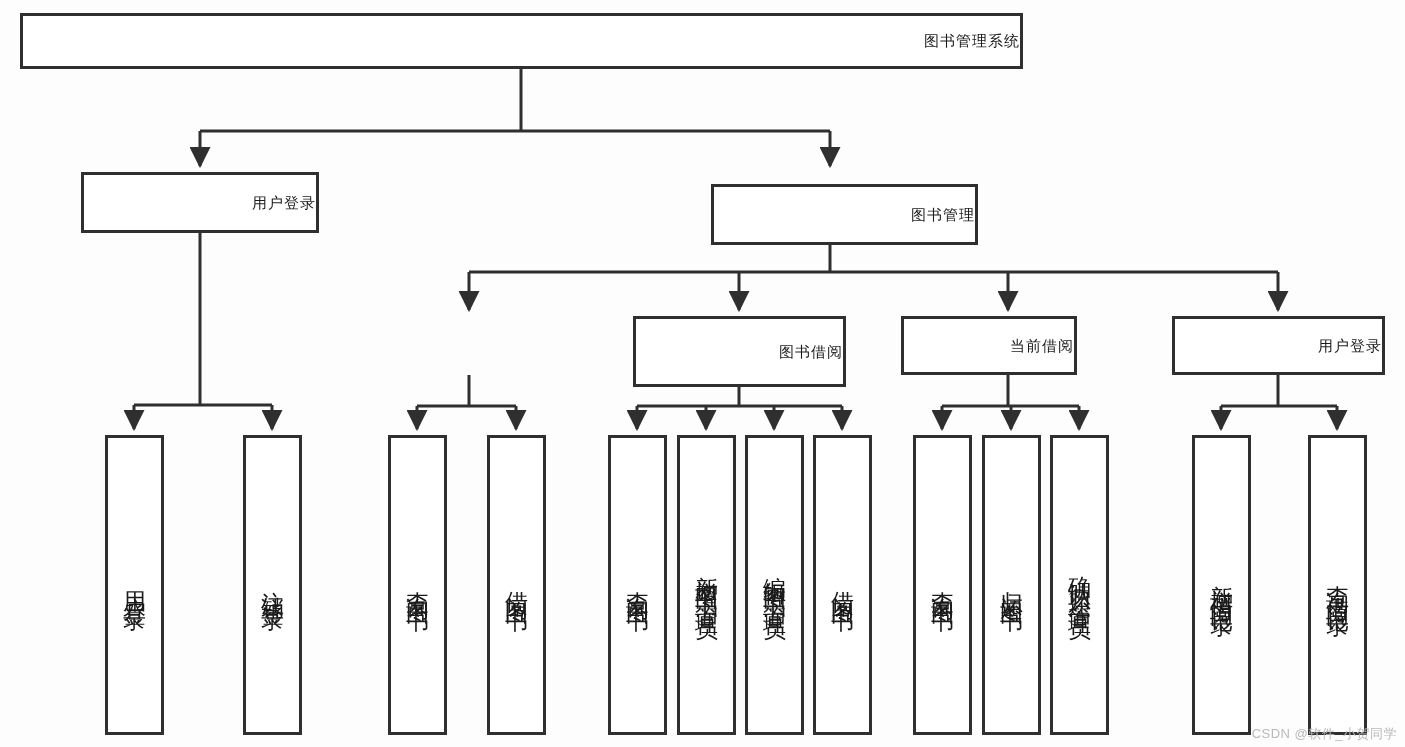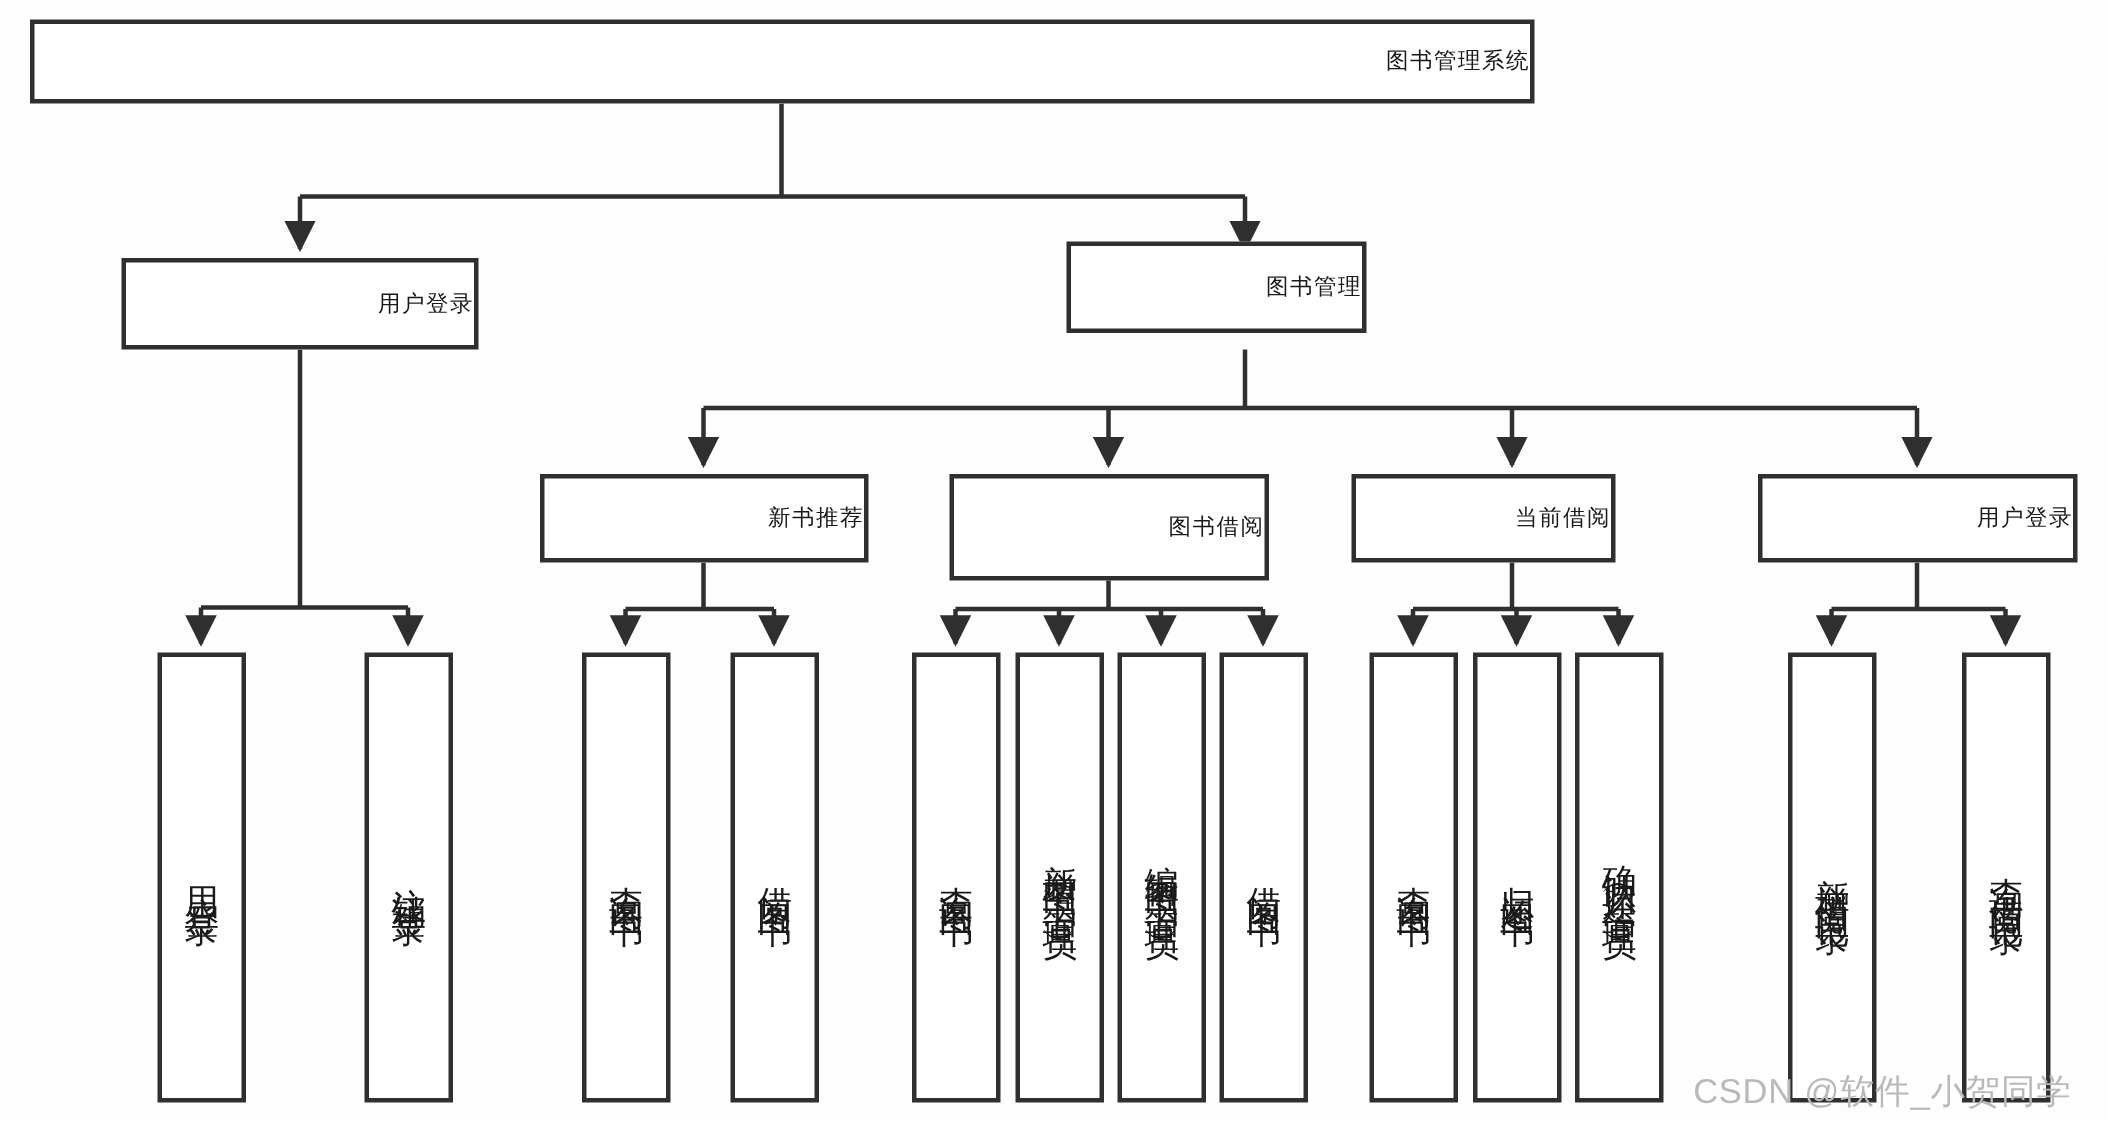--- a/index.html
+++ b/index.html
@@ -49,23 +49,23 @@
     letter-spacing: 6px;
     line-height: 1.0;
     padding-top: 6px;
     padding-bottom: 6px;
   }
   .node .lbl {
     display: block;
   }
   .watermark {
     position: absolute;
-    right: 24px;
+    right: 8px;
     bottom: 4px;
-    font-size: 23px;
+    font-size: 13px;
     color: #b9b9b9;
     letter-spacing: 0.5px;
     white-space: nowrap;
   }
 </style>
 </head>
 <body>
 
 <div id="canvas" style="background: rgb(253, 253, 253);">
 
@@ -119,27 +119,24 @@
     </g>
   </svg>
 
   <div class="node horiz" style="left: 20px; top: 13px; width: 1003px; height: 56px; border-color: rgb(47, 47, 47); color: rgb(26, 26, 26);">
     <span class="lbl">图书管理系统</span>
   </div>
 
   <div class="node horiz" style="left: 81px; top: 172px; width: 238px; height: 61px; border-color: rgb(47, 47, 47); color: rgb(26, 26, 26);">
     <span class="lbl">用户登录</span>
   </div>
-  <div class="node horiz" style="left: 711px; top: 161px; width: 200px; height: 61px; border-color: rgb(47, 47, 47); color: rgb(26, 26, 26); padding-left: 13px;">
+  <div class="node horiz" style="left: 711px; top: 184px; width: 267px; height: 61px; border-color: rgb(47, 47, 47); color: rgb(26, 26, 26); padding-left: 13px;">
     <span class="lbl">图书管理</span>
   </div>
 
-  <div class="node horiz" style="left: 360px; top: 316px; width: 219px; height: 59px; border-color: rgb(47, 47, 47); color: rgb(26, 26, 26);">
-    <span class="lbl">新书推荐</span>
-  </div>
   <div class="node horiz" style="left: 633px; top: 316px; width: 213px; height: 71px; border-color: rgb(47, 47, 47); color: rgb(26, 26, 26);">
     <span class="lbl">图书借阅</span>
   </div>
   <div class="node horiz" style="left: 901px; top: 316px; width: 176px; height: 59px; border-color: rgb(47, 47, 47); color: rgb(26, 26, 26);">
     <span class="lbl">当前借阅</span>
   </div>
   <div class="node horiz" style="left: 1172px; top: 316px; width: 213px; height: 59px; border-color: rgb(47, 47, 47); color: rgb(26, 26, 26);">
     <span class="lbl">用户登录</span>
   </div>
 

